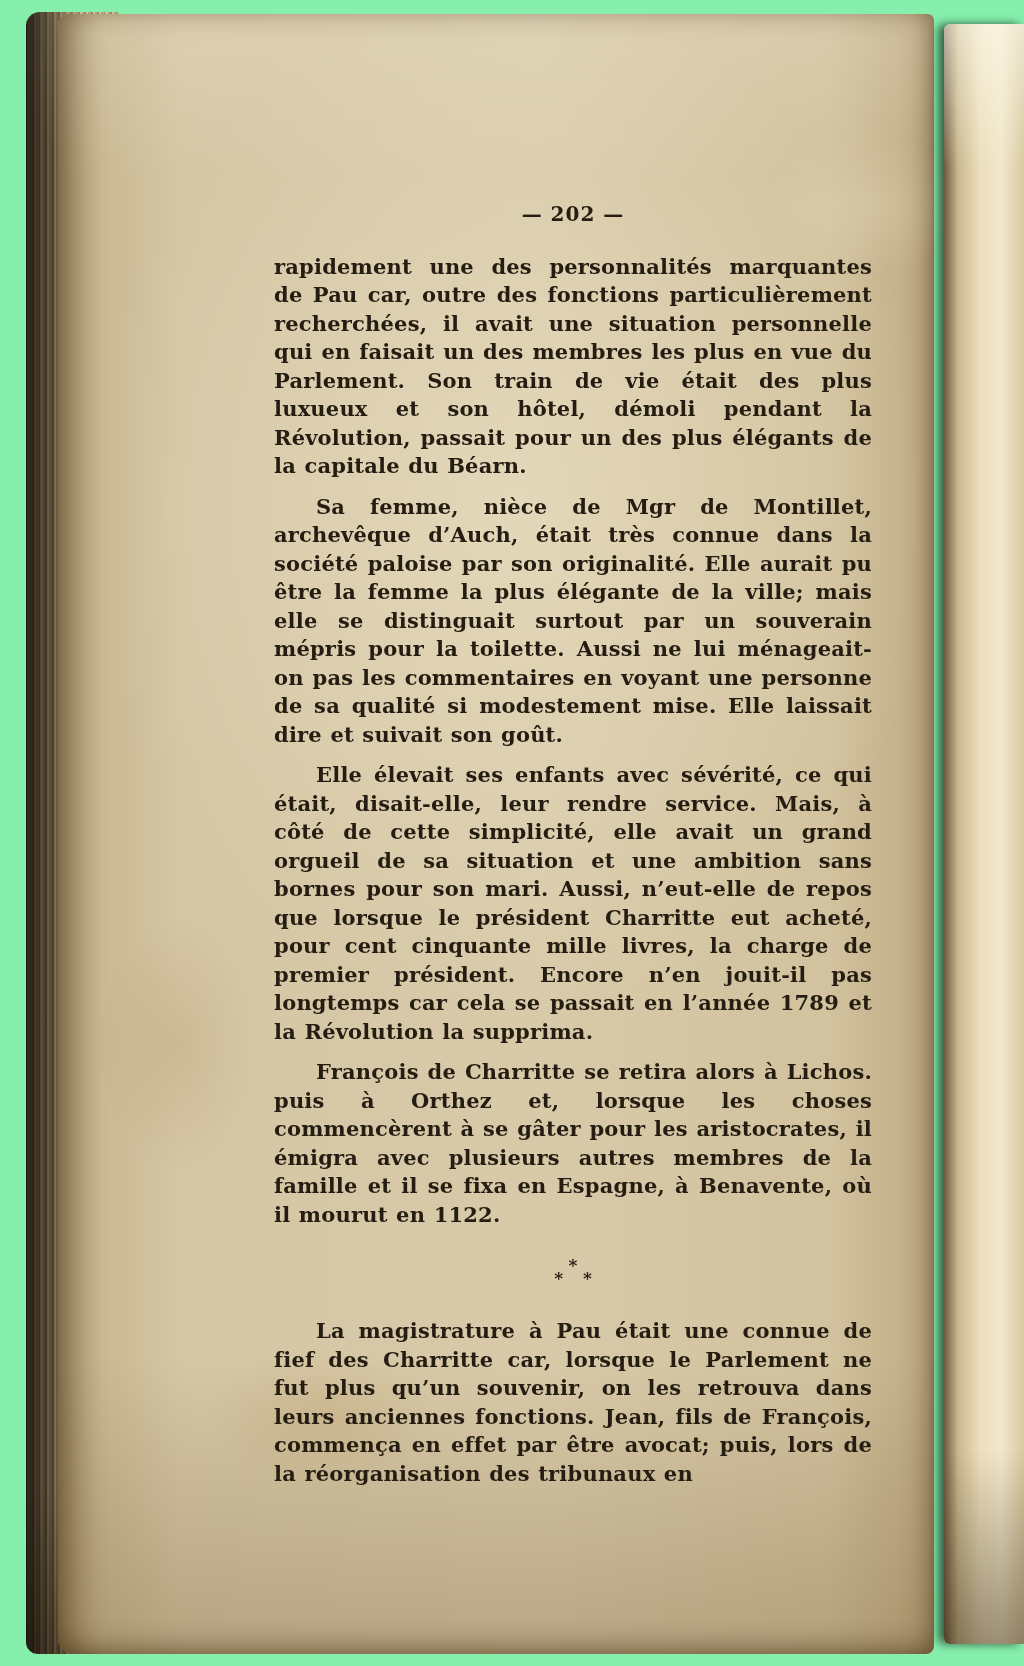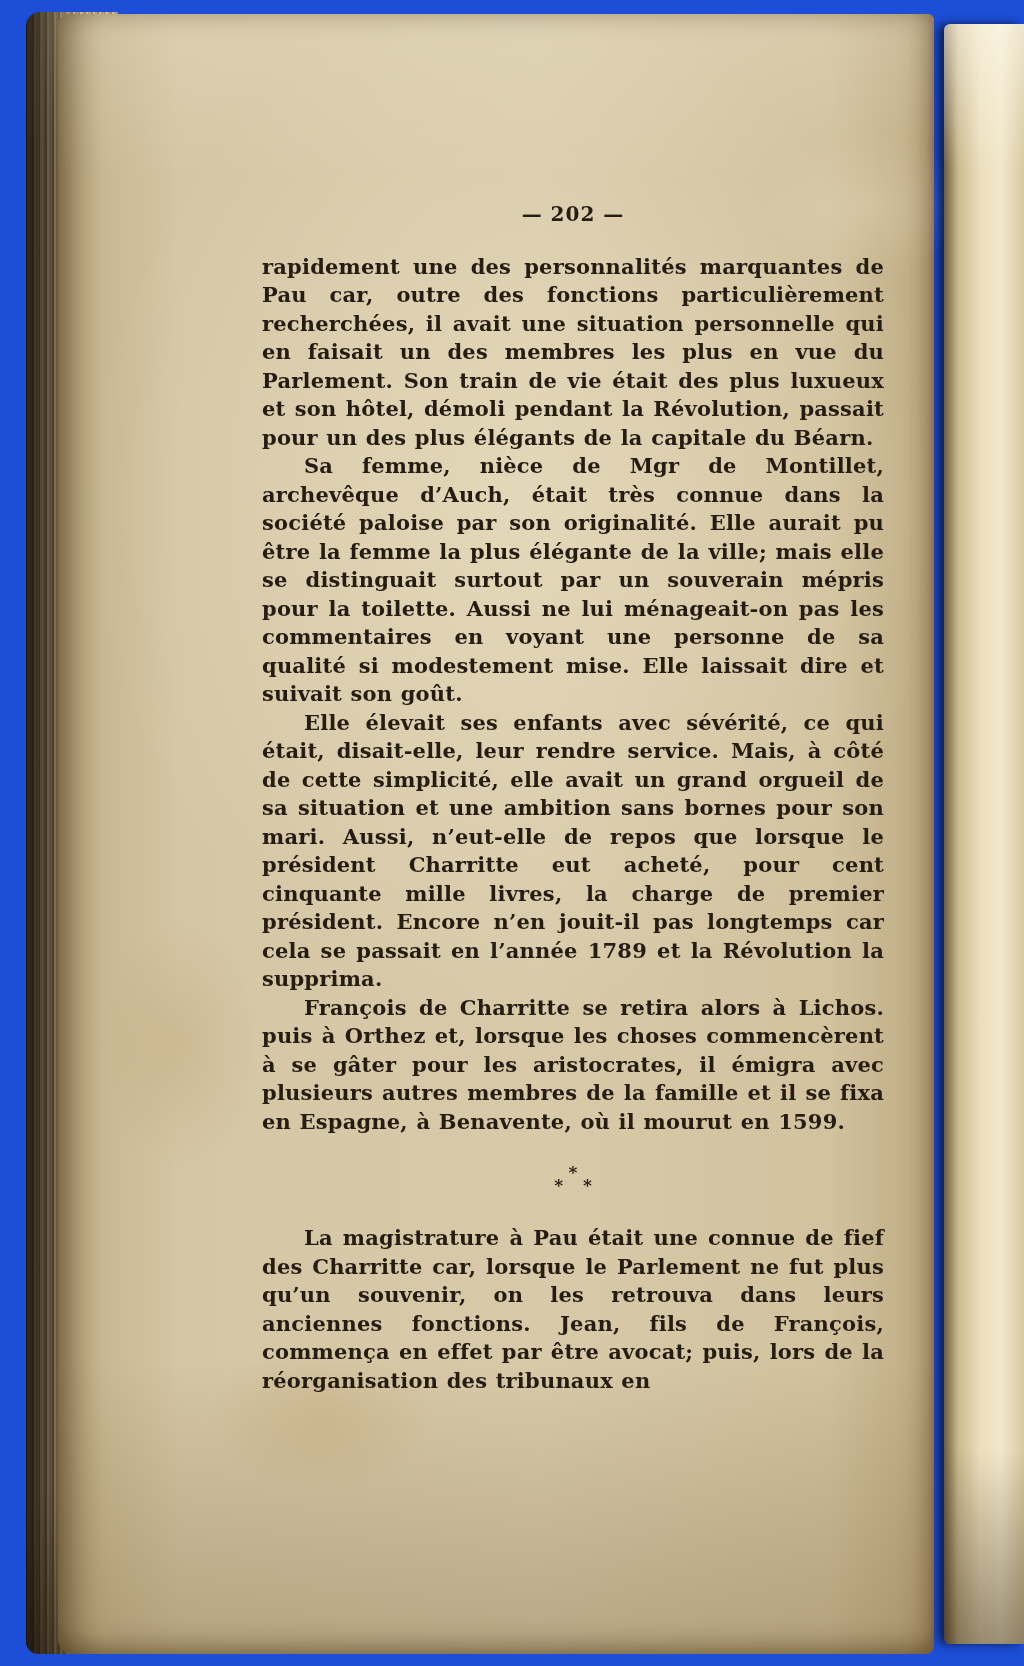--- a/index.html
+++ b/index.html
@@ -4,21 +4,21 @@
 <style>
   html, body {
     margin: 0;
     padding: 0;
     background: #000;
   }
   .scan {
     position: relative;
     width: 1024px;
     height: 1666px;
-    background: #1d4ed8;
+    background: #86efac;
     overflow: hidden;
     font-family: "DejaVu Serif", "Liberation Serif", serif;
   }
 
   
   .stack-left {
     position: absolute;
     left: 26px;
     top: 12px;
     width: 92px;
@@ -92,21 +92,21 @@
     font-weight: 600;
     letter-spacing: 0.2px;
   }
   .page-number {
     text-align: center;
     font-size: 20px;
     letter-spacing: 1px;
     margin-bottom: 24px;
   }
   .para {
-    margin: 0;
+    margin: 12px;
     text-align: justify;
     text-indent: 42px;
     word-spacing: 1px;
   }
   .para.no-indent { text-indent: 0; }
 
   .divider {
     text-align: center;
     margin: 30px 0 32px;
     font-size: 17px;
@@ -126,21 +126,21 @@
     <div class="stain stain-a"></div>
     <div class="stain stain-b"></div>
     <div class="stain stain-c"></div>
 
     <div class="content">
       <div class="page-number">— 202 —</div>
 
       <p class="para no-indent">rapidement une des personnalités marquantes de Pau car, outre des fonctions particulièrement recherchées, il avait une situation personnelle qui en faisait un des membres les plus en vue du Parlement. Son train de vie était des plus luxueux et son hôtel, démoli pendant la Révolution, passait pour un des plus élégants de la capitale du Béarn.</p>
       <p class="para">Sa femme, nièce de Mgr de Montillet, archevêque d’Auch, était très connue dans la société paloise par son originalité. Elle aurait pu être la femme la plus élégante de la ville; mais elle se distinguait surtout par un souverain mépris pour la toilette. Aussi ne lui ménageait-on pas les commentaires en voyant une personne de sa qualité si modestement mise. Elle laissait dire et suivait son goût.</p>
       <p class="para">Elle élevait ses enfants avec sévérité, ce qui était, disait-elle, leur rendre service. Mais, à côté de cette simplicité, elle avait un grand orgueil de sa situation et une ambition sans bornes pour son mari. Aussi, n’eut-elle de repos que lorsque le président Charritte eut acheté, pour cent cinquante mille livres, la charge de premier président. Encore n’en jouit-il pas longtemps car cela se passait en l’année 1789 et la Révolution la supprima.</p>
-      <p class="para">François de Charritte se retira alors à Lichos. puis à Orthez et, lorsque les choses commencèrent à se gâter pour les aristocrates, il émigra avec plusieurs autres membres de la famille et il se fixa en Espagne, à Benavente, où il mourut en 1599.</p>
+      <p class="para">François de Charritte se retira alors à Lichos. puis à Orthez et, lorsque les choses commencèrent à se gâter pour les aristocrates, il émigra avec plusieurs autres membres de la famille et il se fixa en Espagne, à Benavente, où il mourut en 1122.</p>
 
       <div class="divider">
         <span class="row1">*</span>
         <span class="row2">* *</span>
       </div>
 
       <p class="para">La magistrature à Pau était une connue de fief des Charritte car, lorsque le Parlement ne fut plus qu’un souvenir, on les retrouva dans leurs anciennes fonctions. Jean, fils de François, commença en effet par être avocat; puis, lors de la réorganisation des tribunaux en</p>
     </div>
   </div>
 

